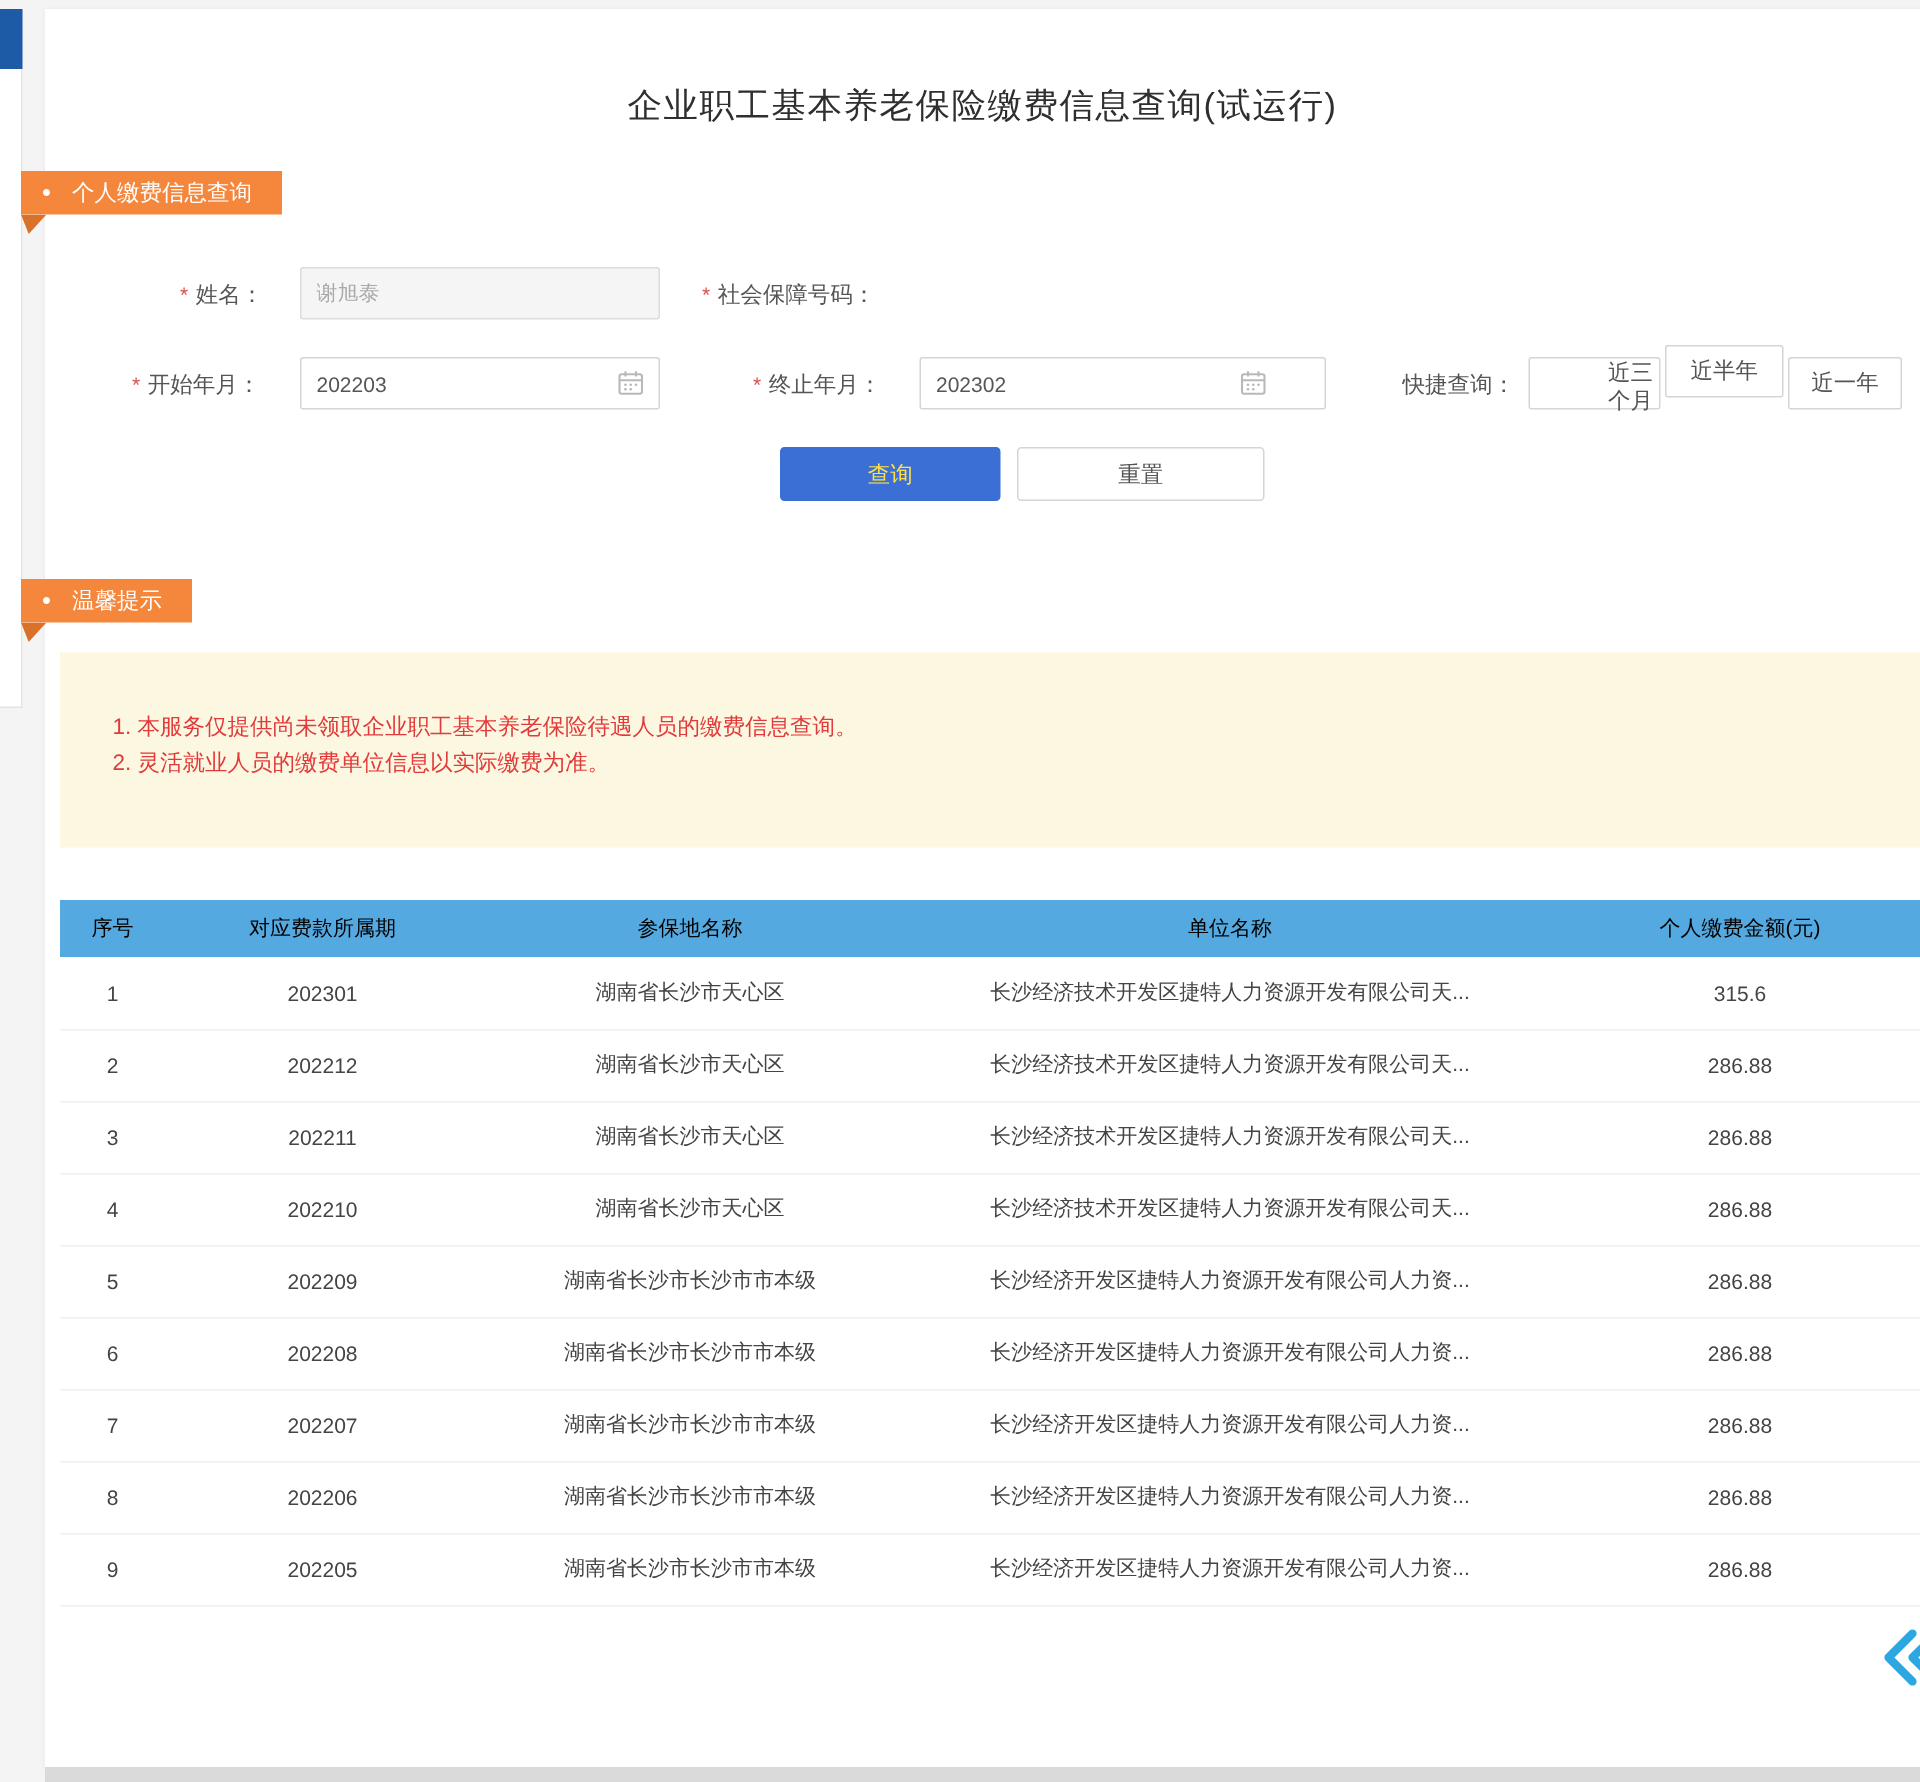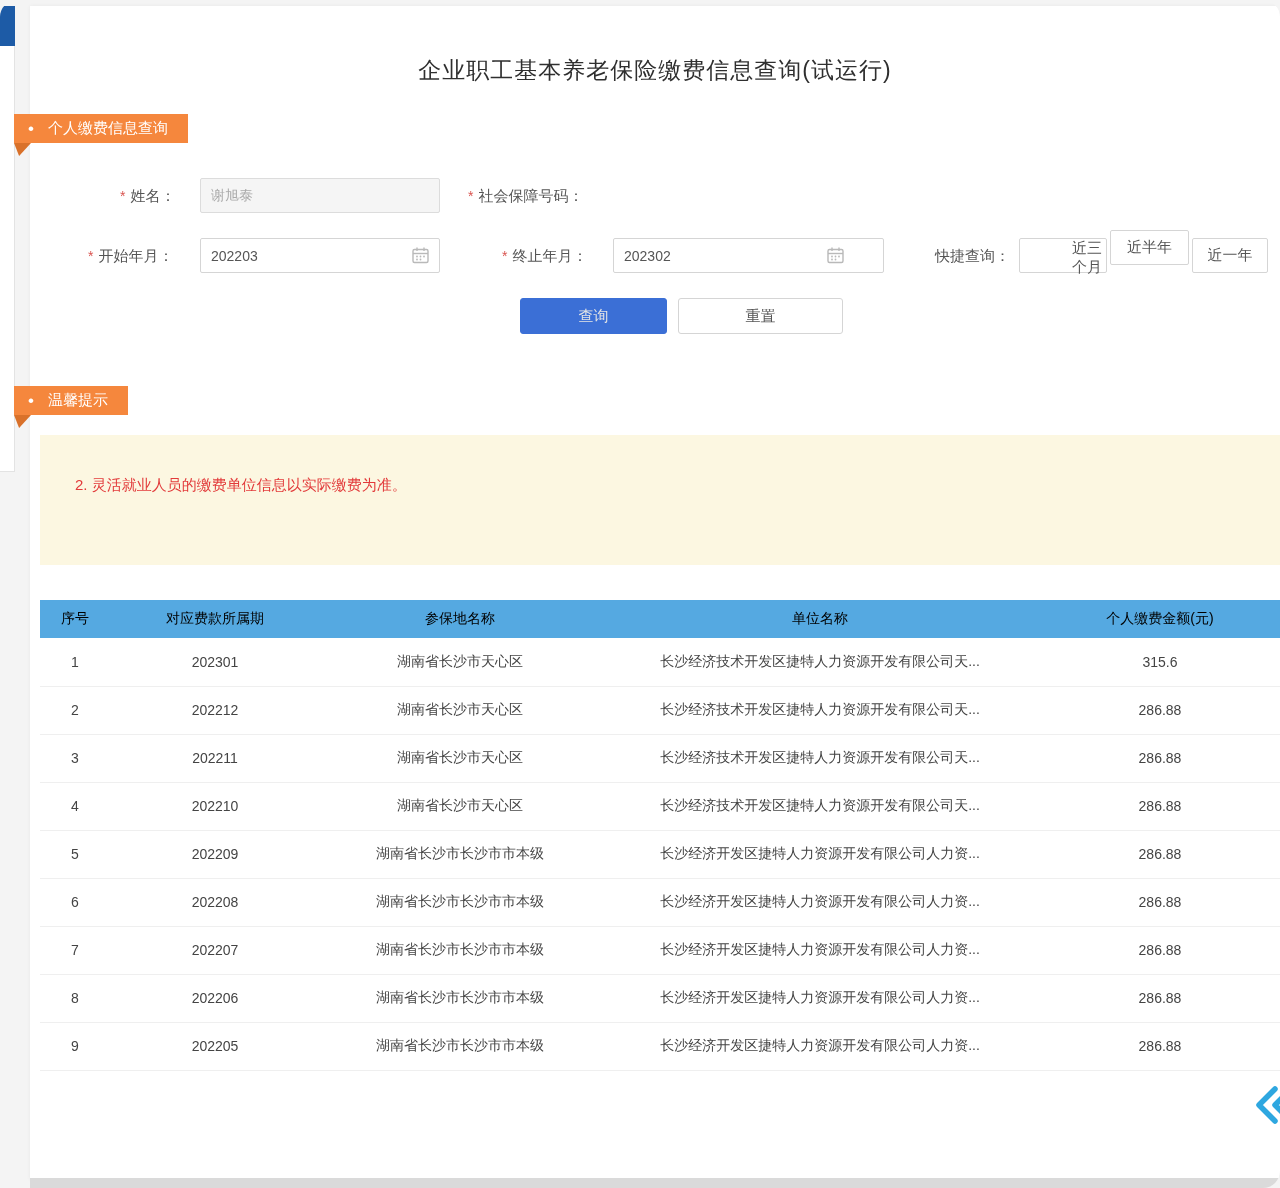--- a/index.html
+++ b/index.html
@@ -1,18 +1,18 @@
 <!DOCTYPE html>
 <html><head>
 <meta charset="utf-8">
 <style>
   * { margin:0; padding:0; box-sizing:border-box; }
   html,body { background:#f4f4f4; }
   body { font-family:"Liberation Sans","DejaVu Sans",sans-serif; }
-  .stage { position:relative; width:1280px; height:1188px; background:#f4f4f4; overflow:hidden; margin:0 auto;border-radius:17px; }
+  .stage { position:relative; width:1280px; height:1188px; background:#f4f4f4; overflow:hidden; margin:0 auto; }
 
   .left-panel { position:absolute; left:0; top:6px; width:15px; height:466px;
     background:#fff; border-right:1px solid #e3e3e3; border-bottom:1px solid #e3e3e3; }
   .blue-tab { position:absolute; left:0; top:6px; width:15px; height:40px; background:#1d5ba6; }
 
   .card { position:absolute; left:30px; top:6px; width:1250px; height:1174px; background:#fff;
     box-shadow:0 0 4px rgba(0,0,0,0.05); }
 
   .page-title { position:absolute; left:30px; top:55px; width:1250px; text-align:center;
     font-size:23px; color:#2f2f2f; font-weight:500; letter-spacing:1px; }
@@ -33,21 +33,21 @@
   .inp.with-icon { padding-right:34px; }
   .cal-btn { position:absolute; width:24px; height:24px; background:transparent; border:none;
     cursor:pointer; display:flex; align-items:center; justify-content:center; }
 
   .quick-btn { position:absolute; height:35px; background:#fff; border:1px solid #d5d5d5;
     font-size:15px; color:#555; cursor:pointer; border-radius:2px; text-align:center;
     font-family:"Liberation Sans","DejaVu Sans",sans-serif; }
 
   .btn { position:absolute; height:36px; font-size:15px; border-radius:3px; cursor:pointer;
     font-family:"Liberation Sans","DejaVu Sans",sans-serif; }
-  .btn-primary { background:#3b6fd6; color:#e5e5e5; border:1px solid #3b6fd6; }
+  .btn-primary { background:#3b6fd6; color:#fde047; border:1px solid #3b6fd6; }
   .btn-plain { background:#fff; color:#555; border:1px solid #d5d5d5; }
 
   .notice { position:absolute; left:40px; top:435px; width:1240px; height:130px; background:#fcf7e1; }
   .notice-lines { position:absolute; left:35px; top:38px; font-size:15px; color:#e23a3a; line-height:24px; }
 
   table.grid { position:absolute; left:40px; top:600px; width:1240px; border-collapse:collapse; }
   table.grid thead th { background:#55a9e1; color:#000000; font-weight:400; font-size:14px;
     height:38px; text-align:center; }
   table.grid tbody td { height:48px; font-size:14px; color:#444; text-align:center;
     border-bottom:1px solid #efefef; white-space:nowrap; overflow:hidden; }
@@ -128,20 +128,21 @@
   <button class="btn btn-plain" style="left:678px; top:298px; width:165px;">重置</button>
 
   <div class="badge" style="top:386px;">
     <span class="dot">•</span>
     <span>温馨提示</span>
   </div>
   <div class="badge-fold" style="top:415px;"></div>
 
   <div class="notice">
     <div class="notice-lines">
+      <div>1. 本服务仅提供尚未领取企业职工基本养老保险待遇人员的缴费信息查询。</div>
       <div>2. 灵活就业人员的缴费单位信息以实际缴费为准。</div>
     </div>
   </div>
 
   <table class="grid">
     <thead>
       <tr>
         <th class="c0">序号</th>
         <th class="c1">对应费款所属期</th>
         <th class="c2">参保地名称</th>

